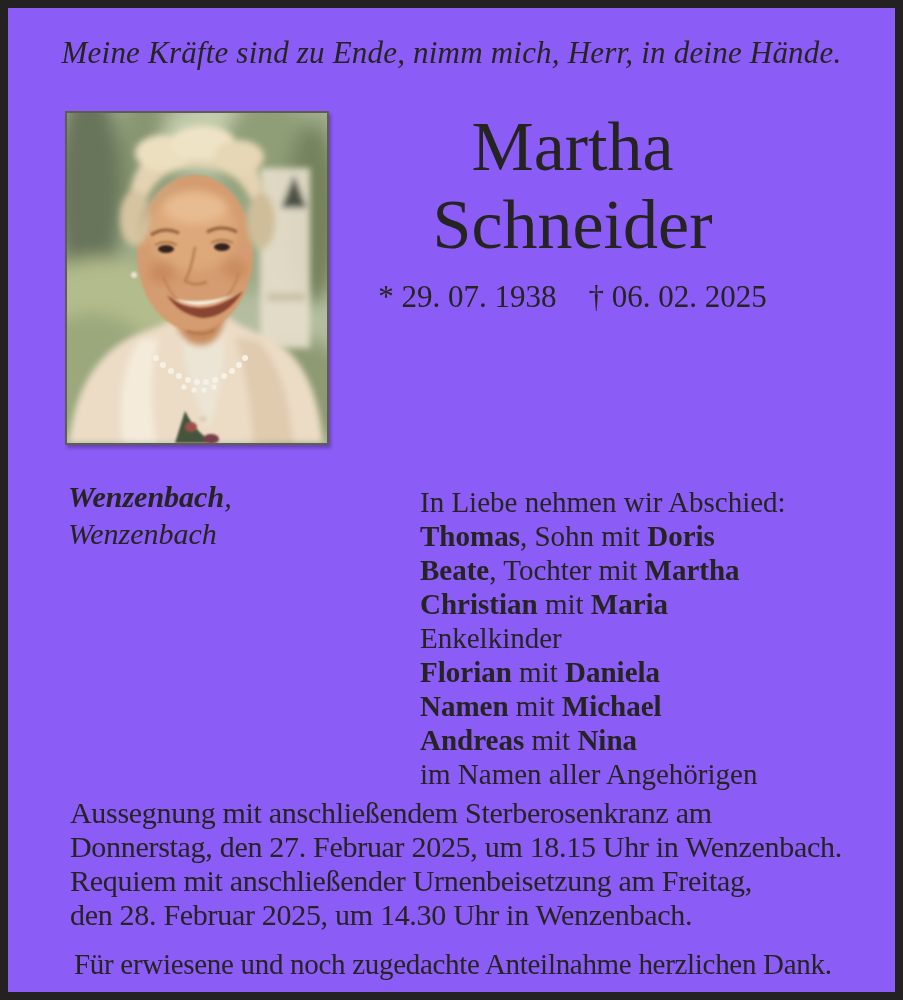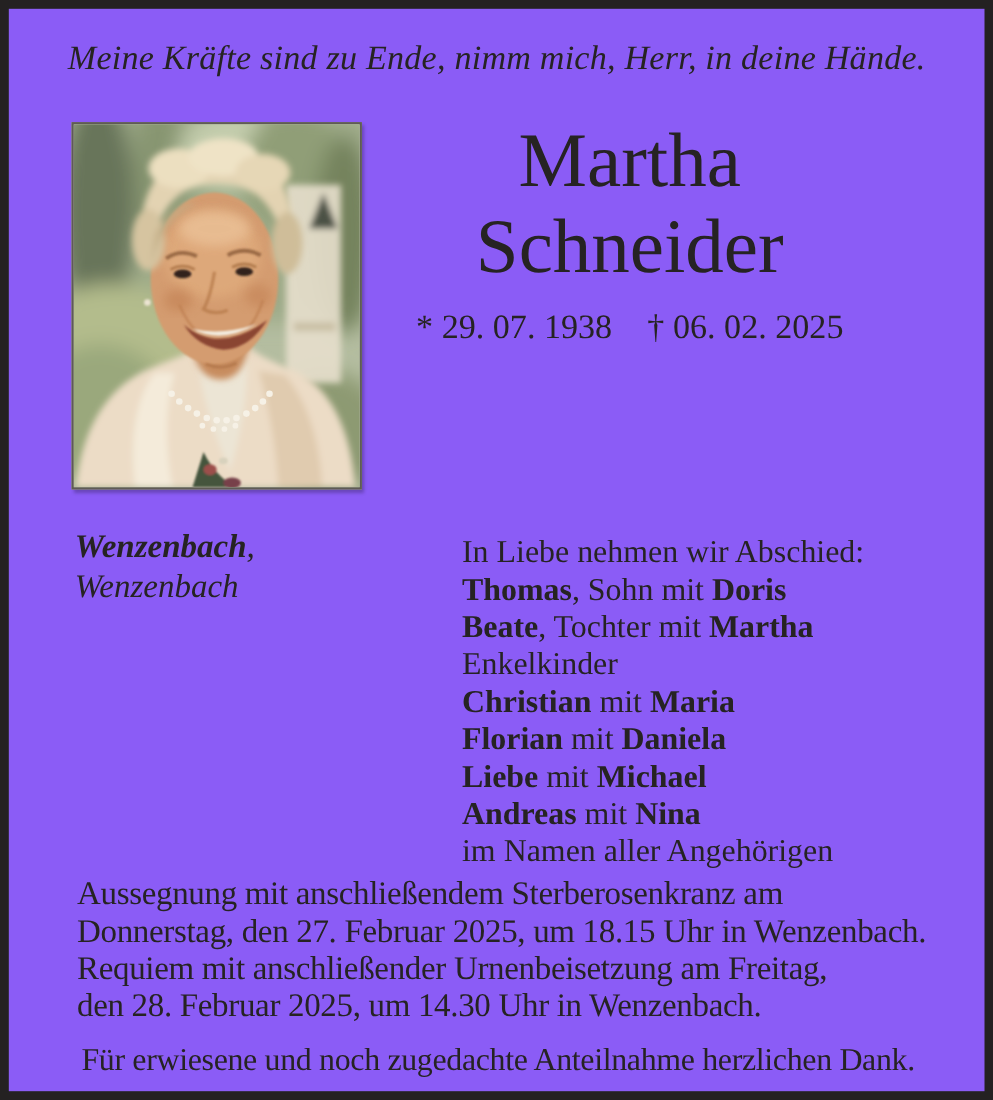--- a/index.html
+++ b/index.html
@@ -186,24 +186,24 @@
   <div class="location">
       <div><span class="b">Wenzenbach</span><span>,</span></div>
       <div><span>Wenzenbach</span></div>
     </div>
 
   <div class="family">
     <div>In Liebe nehmen wir Abschied:</div>
     <div>
         <div><span class="b">Thomas</span><span>, Sohn mit </span><span class="b">Doris</span></div>
         <div><span class="b">Beate</span><span>, Tochter mit </span><span class="b">Martha</span></div>
+        <div><span class="b">Christian</span><span> mit </span><span class="b">Maria</span></div>
         <div><span>Enkelkinder</span></div>
-        <div><span class="b">Christian</span><span> mit </span><span class="b">Maria</span></div>
         <div><span class="b">Florian</span><span> mit </span><span class="b">Daniela</span></div>
-        <div><span class="b">Liebe</span><span> mit </span><span class="b">Michael</span></div>
+        <div><span class="b">Namen</span><span> mit </span><span class="b">Michael</span></div>
         <div><span class="b">Andreas</span><span> mit </span><span class="b">Nina</span></div>
       </div>
     <div>im Namen aller Angehörigen</div>
   </div>
 
   <div class="service">
       <div><span>Aussegnung mit anschließendem Sterberosenkranz am</span></div>
       <div><span>Donnerstag, den 27. Februar 2025, um 18.15 Uhr in Wenzenbach.</span></div>
       <div><span>Requiem mit anschließender Urnenbeisetzung am Freitag,</span></div>
       <div><span>den 28. Februar 2025, um 14.30 Uhr in Wenzenbach.</span></div>

